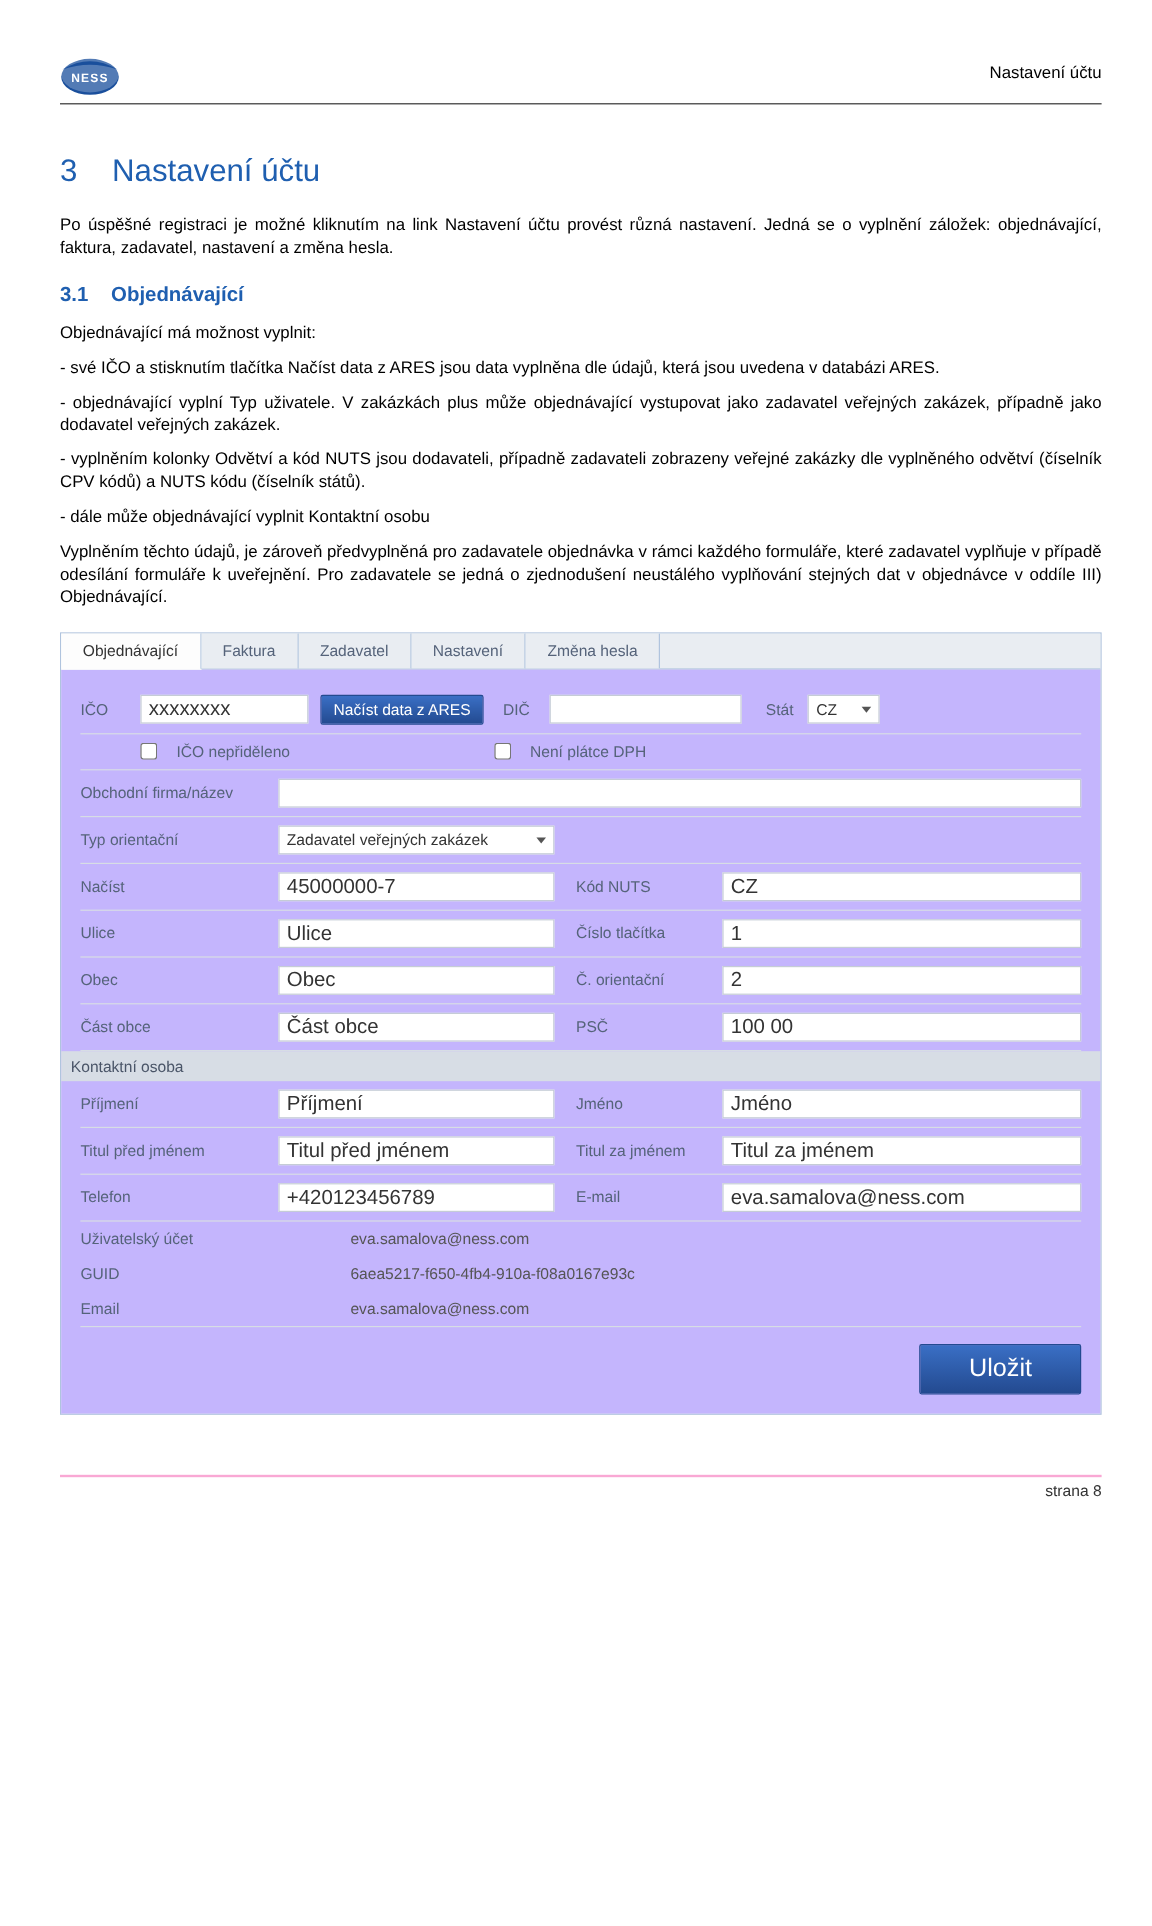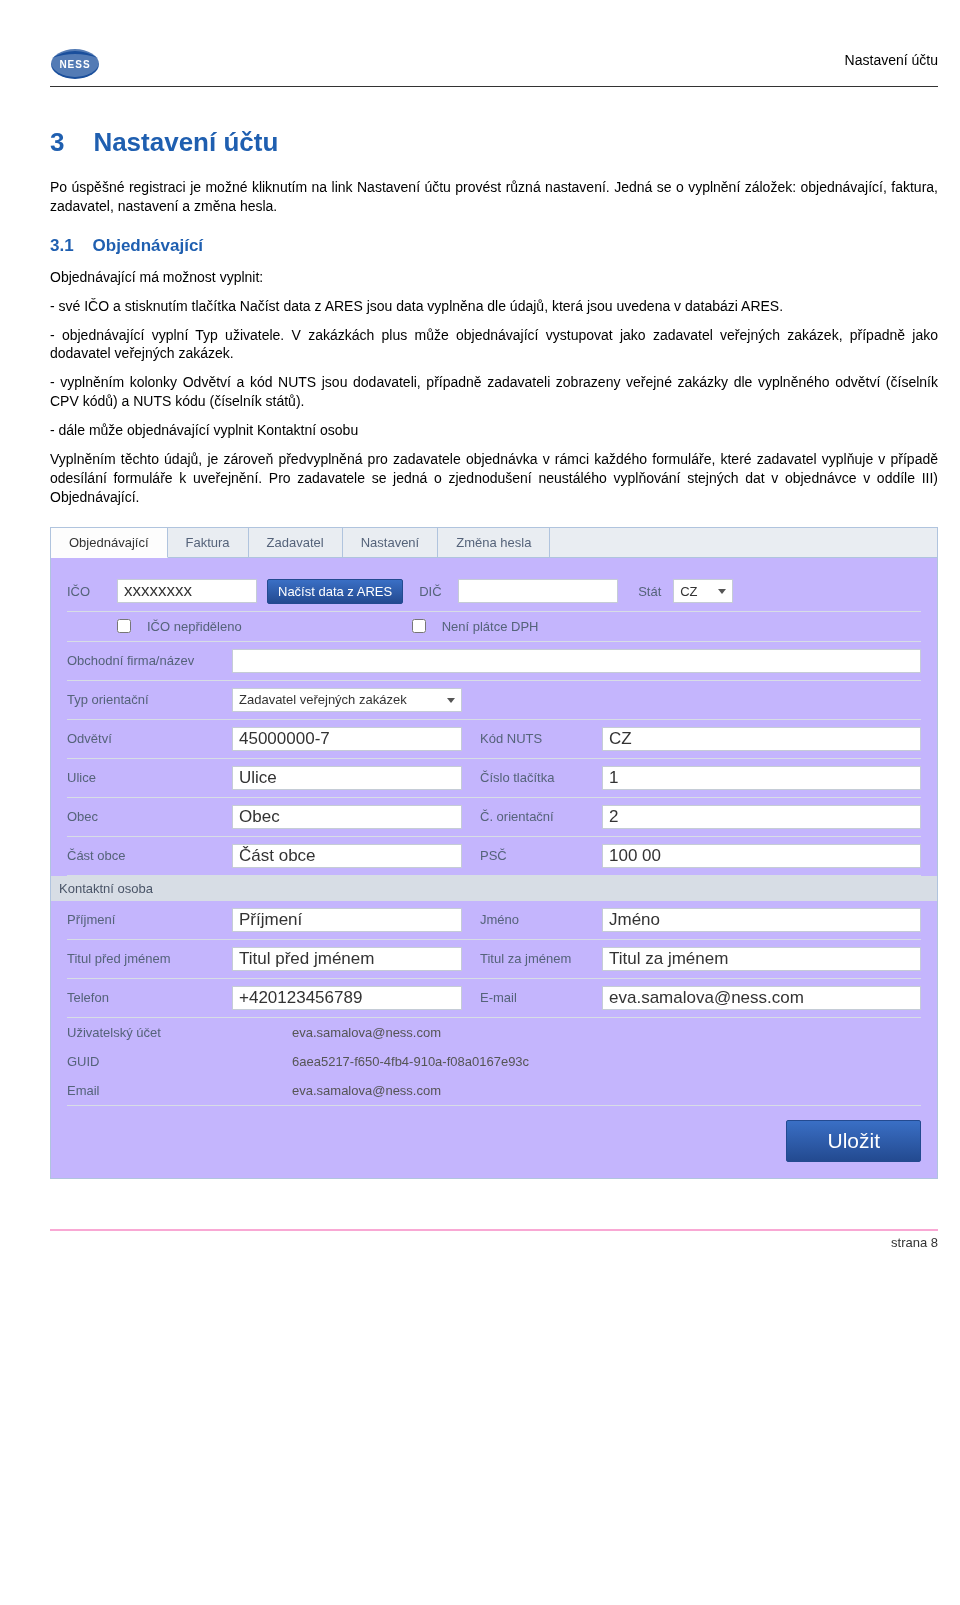--- a/index.html
+++ b/index.html
@@ -4,39 +4,39 @@
 <style>
   * { box-sizing: border-box; margin: 0; padding: 0; }
   body {
     font-family: Arial, Helvetica, sans-serif;
     background: #fff;
     width: 960px;
     margin: 0 auto;
     color: #000;
     font-size: 14px;
   }
-  .page { padding: 40px 22px 30px 50px; }
+  .page { padding: 40px 42px 30px 50px; }
   .header-row {
     display: flex;
     justify-content: space-between;
     align-items: center;
     border-bottom: 1px solid #333;
     padding-bottom: 6px;
     margin-bottom: 40px;
   }
   .logo {
     display: flex;
     align-items: center;
   }
   .logo-svg { width: 70px; height: 40px; }
   .header-title { font-size: 14px; color: #000; }
   .h1 {
     color: #1F5FB0;
     font-size: 26px;
-    font-weight: bold;
+    font-weight: normal;
     margin-bottom: 20px;
   }
   .h2 {
     color: #1F5FB0;
     font-size: 17px;
     font-weight: bold;
     margin: 20px 0 12px 0;
   }
   .para {
     font-size: 14px;
@@ -219,21 +219,21 @@
         <span class="lbl">Obchodní firma/název</span>
         <input class="input" style="">
       </div>
 
       <div class="row">
         <span class="lbl">Typ orientační</span>
         <span class="dropdown" style="flex:0 0 230px">Zadavatel veřejných zakázek</span>
       </div>
 
       <div class="row">
-        <span class="lbl">Odvětví</span>
+        <span class="lbl">Načíst</span>
         <input class="input" style="flex: 0 0 230px;" value="45000000-7">
         <span class="lbl-s">Kód NUTS</span>
         <input class="input" value="CZ" style="">
       </div>
 
       <div class="row">
         <span class="lbl">Ulice</span>
         <input class="input" style="flex: 0 0 230px;" value="Ulice">
         <span class="lbl-s">Číslo tlačítka</span>
         <input class="input" value="1" style="">

